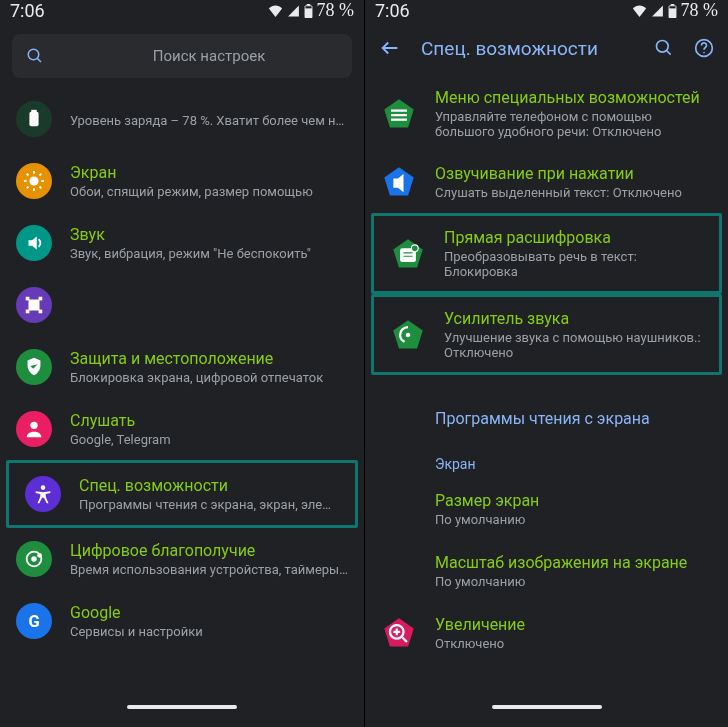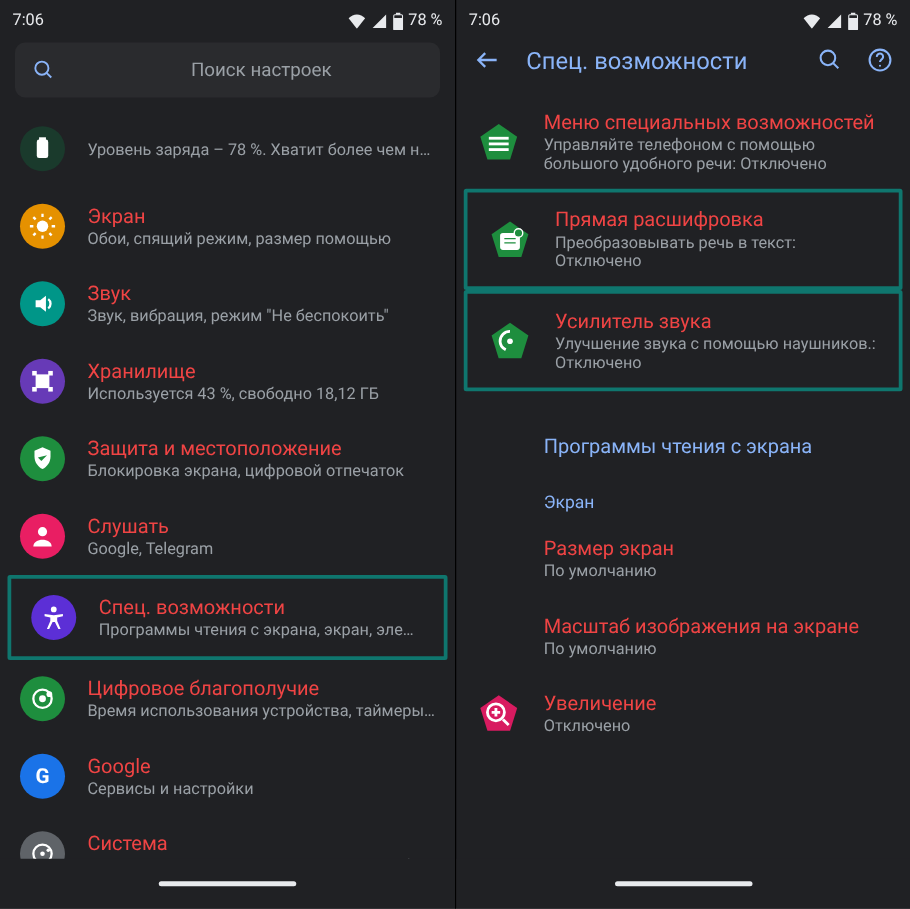--- a/index.html
+++ b/index.html
@@ -16,27 +16,27 @@
     background: #202124;
     color: #e8eaed;
     position: relative;
     overflow: hidden;
   }
   .phone + .phone { border-left: 1px solid #000; }
 
   .statusbar {
     height: 24px;
     display: flex;
-    align-items: flex-end;
+    align-items: flex-start;
     padding: 0 10px;
-    font-size: 13px;
+    font-size: 18px;
     color: #e8eaed;
     justify-content: space-between;
   }
-  .status-right { display: flex; align-items: center; gap: 4px; }
+  .status-right { display: flex; align-items: center; gap: 4px; font-family: Liberation Serif, serif; }
   .status-right svg { display: block; }
 
   .topbar {
     height: 48px;
     display: flex;
     align-items: center;
     padding: 0 14px;
     gap: 20px;
   }
   .topbar .title {
@@ -74,21 +74,21 @@
     gap: 18px;
     min-height: 62px;
   }
   .item.noicon { padding-left: 70px; }
   .icon-circle {
     width: 36px; height: 36px; border-radius: 50%;
     flex-shrink: 0;
     display: flex; align-items: center; justify-content: center;
   }
   .item-text { min-width: 0; overflow:hidden; }
-  .item-title { font-size: 16px; color: #ef4444; white-space: nowrap; overflow:hidden; text-overflow: ellipsis;}
+  .item-title { font-size: 16px; color: #84cc16; white-space: nowrap; overflow:hidden; text-overflow: ellipsis;}
   .item-sub { font-size: 13px; color: #9aa0a6; margin-top: 2px; white-space: nowrap; overflow:hidden; text-overflow: ellipsis; }
 
   .pentagon-wrap { width: 36px; height:36px; flex-shrink:0; display:flex; align-items:center; justify-content:center;}
 
   .link-blue { color: #8ab4f8 !important; margin-top: 22px; }
 
   .section-header {
     padding: 16px 16px 6px 70px;
     font-size: 14px;
     color: #8ab4f8;
@@ -201,24 +201,20 @@
         <div class="item">
           <div class="icon-circle" style="background:#673ab7">
             <svg width="22" height="22" viewBox="0 0 24 24">
               <rect x="6" y="6" width="12" height="12" fill="#fff"></rect>
               <rect x="3" y="3" width="4" height="4" fill="#fff"></rect>
               <rect x="17" y="3" width="4" height="4" fill="#fff"></rect>
               <rect x="3" y="17" width="4" height="4" fill="#fff"></rect>
               <rect x="17" y="17" width="4" height="4" fill="#fff"></rect>
             </svg>
           </div>
-          <div class="item-text clip">
-            <div class="item-title">Хранилище</div>
-            <div class="item-sub">Используется 43 %, свободно 18,12 ГБ</div>
-          </div>
         </div>
       </div>
       <div>
         <div class="item">
           <div class="icon-circle" style="background:#1e8e3e">
             <svg width="22" height="22" viewBox="0 0 24 24">
               <path fill="#fff" d="M12 2l7 3v5c0 5-3 9-7 11-4-2-7-6-7-11V5l7-3z"></path>
               <path fill="#1e8e3e" d="M8 11l3 3 5-5"></path>
             </svg>
           </div>
@@ -274,35 +270,20 @@
       <div>
         <div class="item">
           <div class="icon-circle" style="background:#1a73e8">
             <svg width="22" height="22" viewBox="0 0 24 24">
               <text x="12" y="18" text-anchor="middle" font-size="18" font-weight="bold" fill="#fff">G</text>
             </svg>
           </div>
           <div class="item-text clip">
             <div class="item-title">Google</div>
             <div class="item-sub">Сервисы и настройки</div>
-          </div>
-        </div>
-      </div>
-      <div>
-        <div class="item">
-          <div class="icon-circle" style="background:#5f6368">
-            <svg width="22" height="22" viewBox="0 0 24 24">
-              <circle cx="12" cy="12" r="8" fill="none" stroke="#fff" stroke-width="2"></circle>
-              <circle cx="12" cy="12" r="2" fill="#fff"></circle>
-              <circle cx="17" cy="9" r="1.5" fill="#fff"></circle>
-            </svg>
-          </div>
-          <div class="item-text clip">
-            <div class="item-title">Система</div>
-            <div class="item-sub">Язык, время, резервное копирование и обновле…</div>
           </div>
         </div>
       </div>
     </div>
 
   <div class="navbar">
     <div class="nav-pill"></div>
   </div>
 </div>
 
@@ -353,33 +334,47 @@
               <rect x="8" y="15" width="14" height="2" fill="#fff"></rect>
               <rect x="8" y="19" width="14" height="2" fill="#fff"></rect>
             </svg>
           </div>
           <div class="item-text clip-r">
             <div class="item-title">Меню специальных возможностей</div>
             <div class="item-sub" style="white-space:normal">Управляйте телефоном с помощью большого удобного речи: Отключено</div>
           </div>
         </div>
       </div>
+      <div>
+        <div class="item">
+          <div class="pentagon-wrap">
+            <svg width="34" height="34" viewBox="0 0 30 30">
+              <polygon points="15,2 28,11 23,27 7,27 2,11" fill="#1a73e8"></polygon>
+              <path fill="#fff" d="M10 12v8h4l5 4V8l-5 4h-4z"></path>
+            </svg>
+          </div>
+          <div class="item-text clip-r">
+            <div class="item-title">Озвучивание при нажатии</div>
+            <div class="item-sub" style="white-space:normal">Слушать выделенный текст: Отключено</div>
+          </div>
+        </div>
+      </div>
       <div class="highlight-wrap highlight-red">
         <div class="item">
           <div class="pentagon-wrap">
             <svg width="34" height="34" viewBox="0 0 30 30">
               <polygon points="15,2 28,11 23,27 7,27 2,11" fill="#1e8e3e"></polygon>
               <rect x="8" y="10" width="14" height="12" rx="2" fill="#fff"></rect>
               <path stroke="#1e8e3e" stroke-width="1" d="M11 14h8M11 17h8"></path>
               <circle cx="21" cy="10" r="3" fill="#1e8e3e" stroke="#fff"></circle>
             </svg>
           </div>
           <div class="item-text clip-r">
             <div class="item-title">Прямая расшифровка</div>
-            <div class="item-sub" style="white-space:normal">Преобразовывать речь в текст: Отключено</div>
+            <div class="item-sub" style="white-space:normal">Преобразовывать речь в текст: Блокировка</div>
           </div>
         </div>
       </div>
       <div class="highlight-wrap highlight-red">
         <div class="item">
           <div class="pentagon-wrap">
             <svg width="34" height="34" viewBox="0 0 30 30">
               <polygon points="15,2 28,11 23,27 7,27 2,11" fill="#1e8e3e"></polygon>
               <path fill="none" stroke="#fff" stroke-width="2" d="M15 8a7 7 0 00-7 7c0 3 2 5 4 6"></path>
               <circle cx="15" cy="15" r="2" fill="#fff"></circle>

